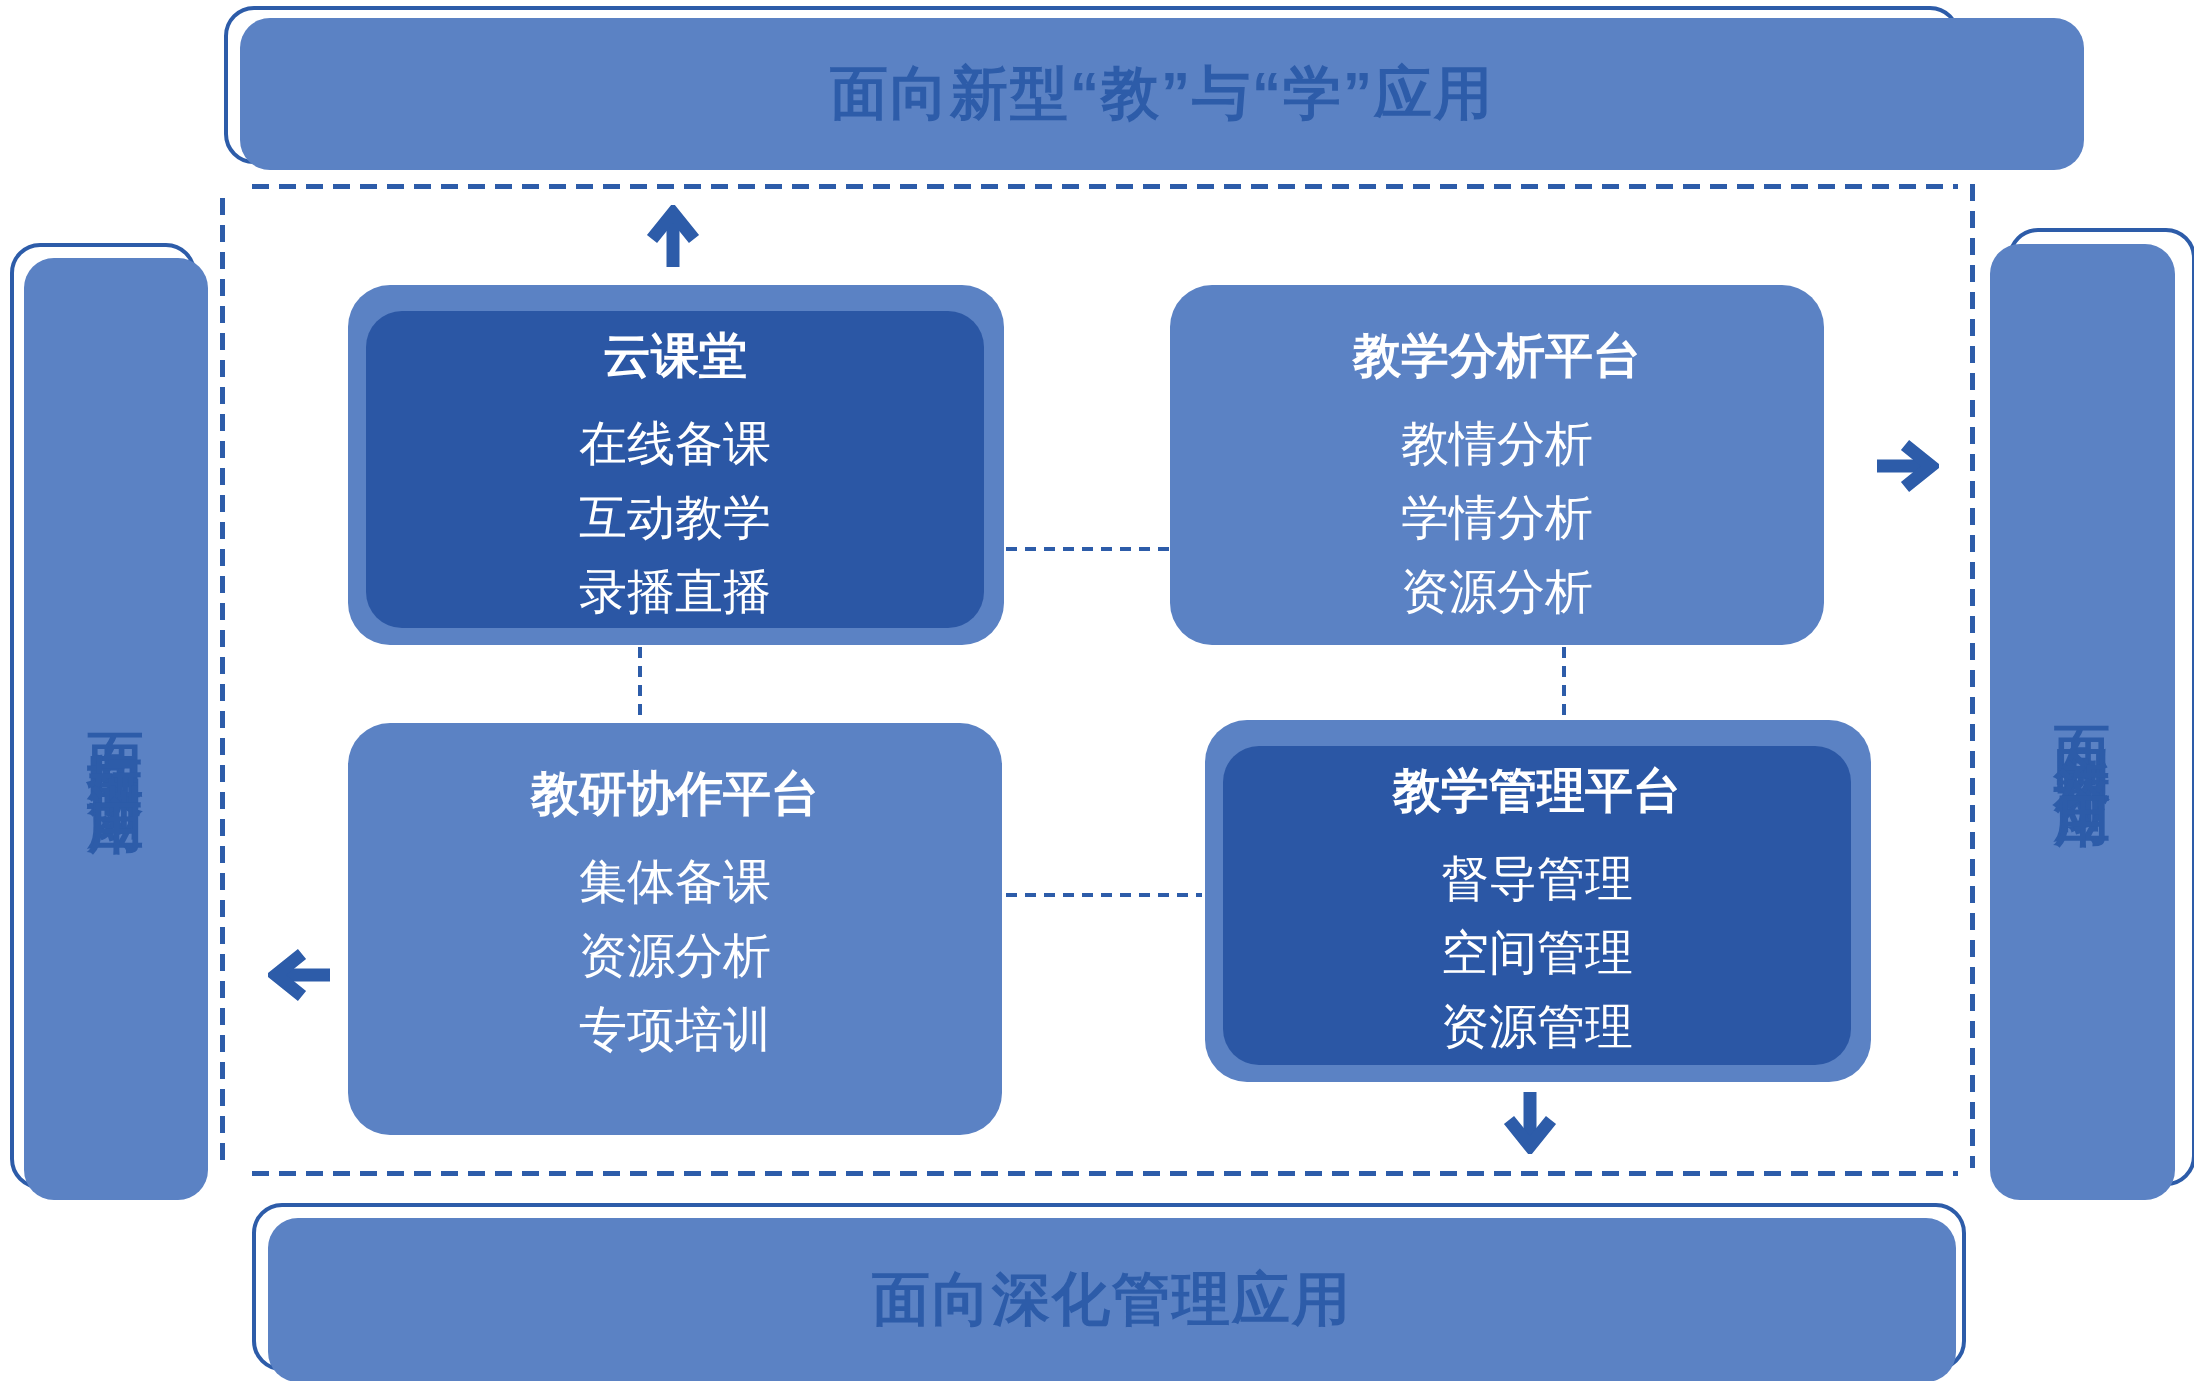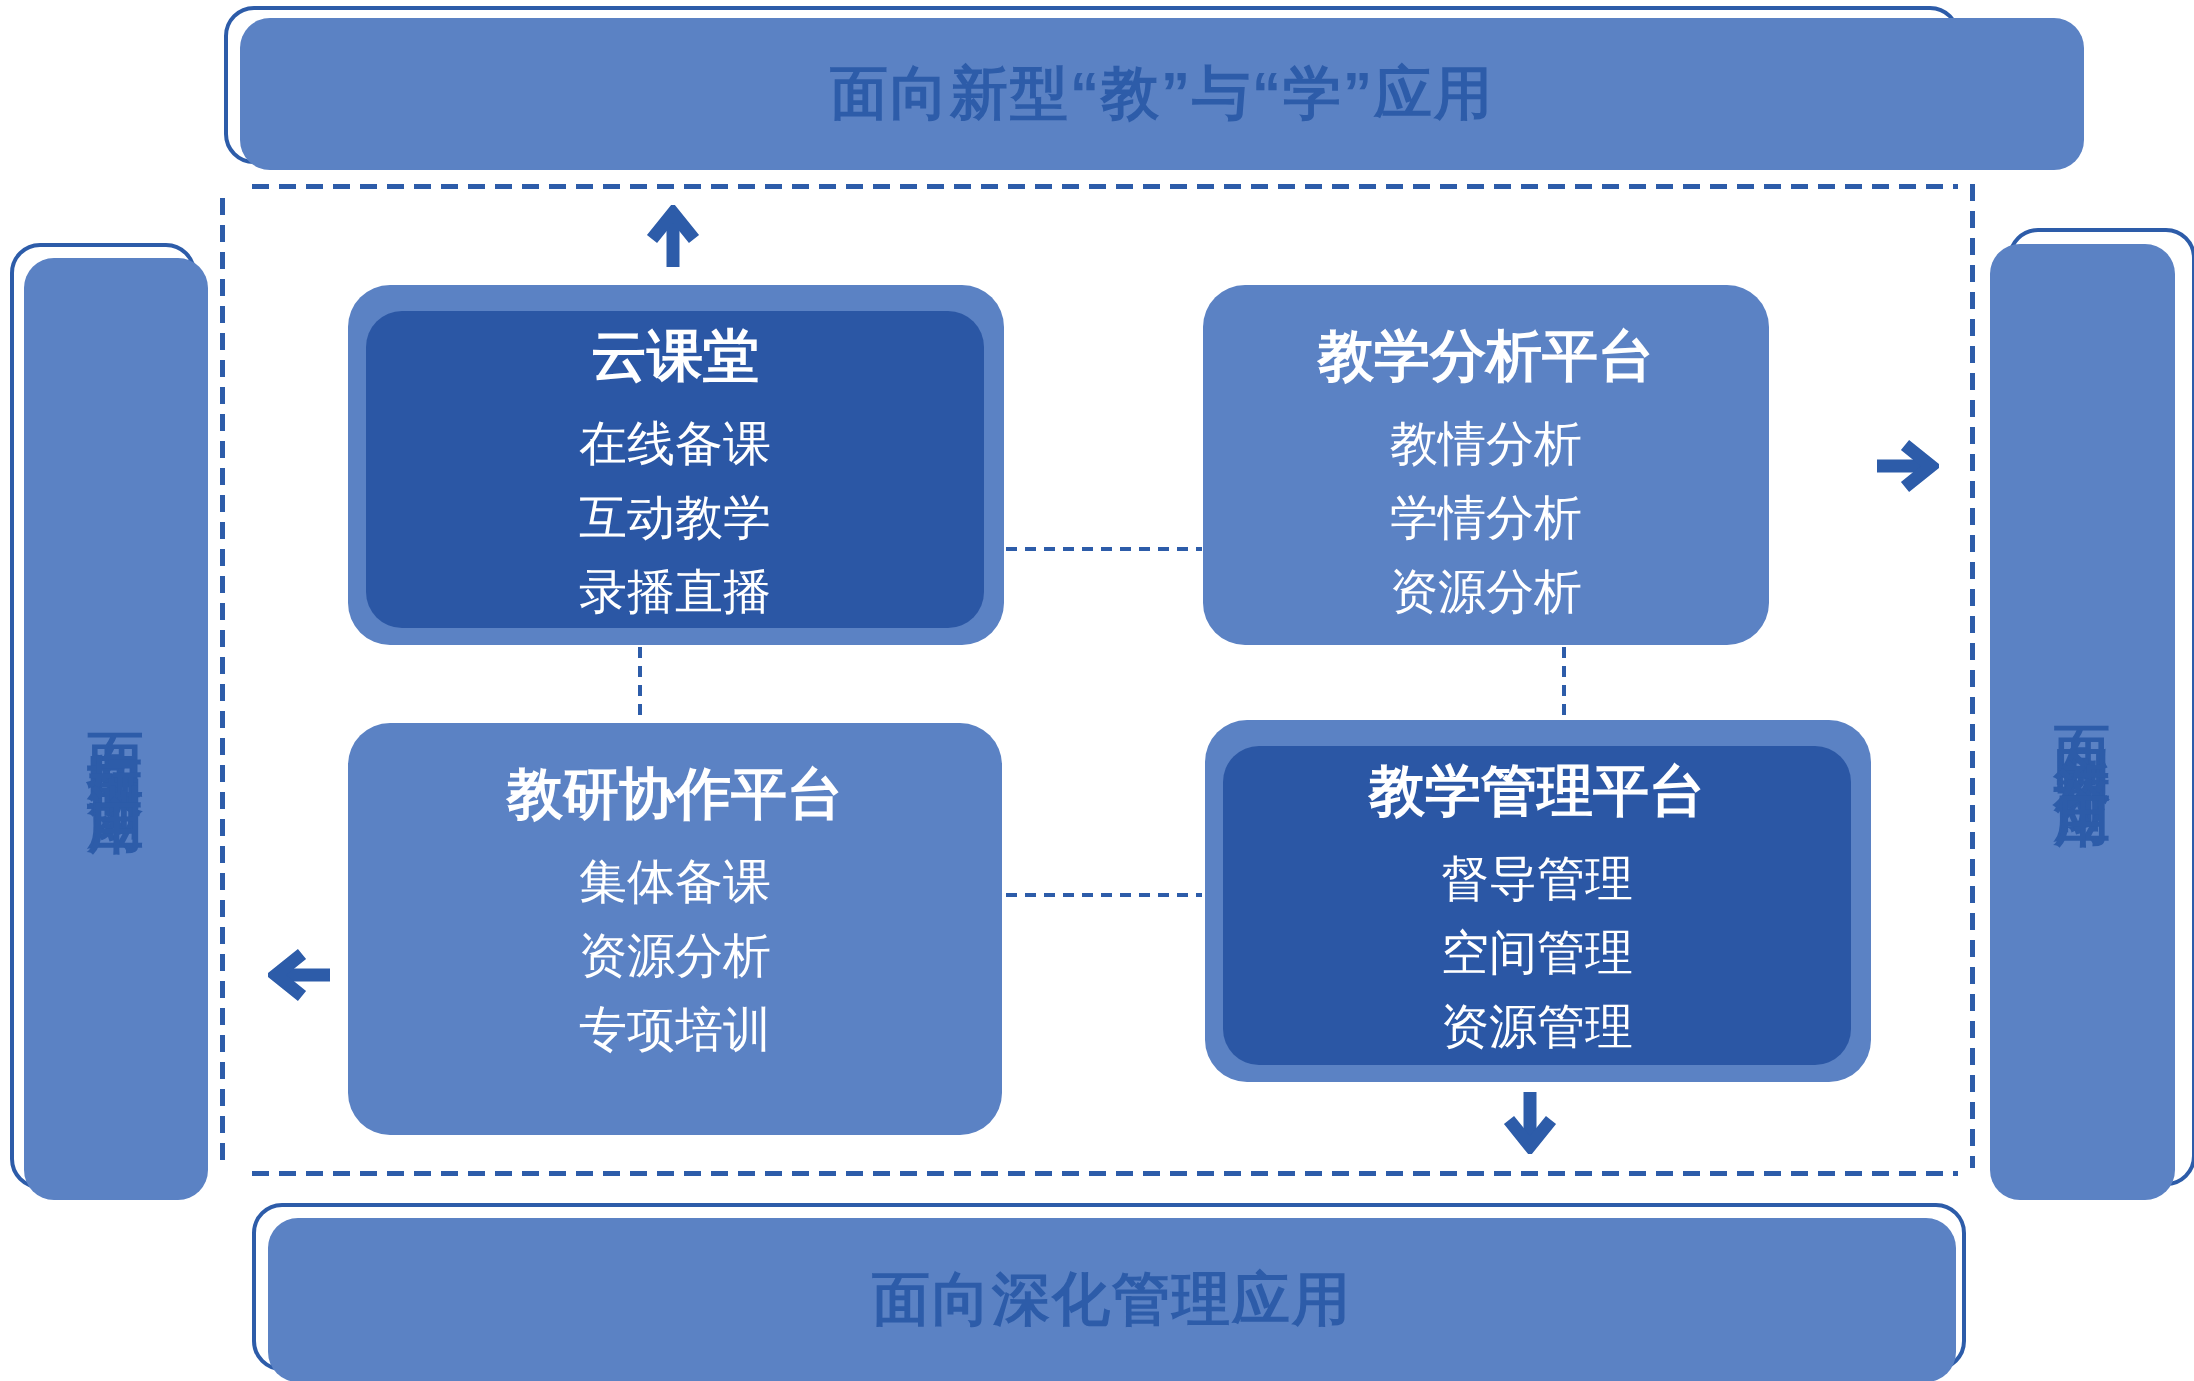--- a/index.html
+++ b/index.html
@@ -42,28 +42,28 @@
 
   
   .box{position:absolute;border-radius:42px;}
   .box-light{background:var(--medium);}
   .box-dark-outer{background:var(--medium);}
   .box-dark-inner{
     position:absolute;left:18px;right:20px;top:26px;bottom:17px;
     background:var(--dark);border-radius:36px;
   }
   .box-tl{left:348px;top:285px;width:656px;height:360px;}
-  .box-tr{left:1203px;top:285px;width:566px;height:360px;}
+  .box-tr{left:1170px;top:285px;width:654px;height:360px;}
   .box-bl{left:348px;top:723px;width:654px;height:412px;}
   .box-br{left:1205px;top:720px;width:666px;height:362px;}
   .box-content{
     position:absolute;inset:0;display:flex;flex-direction:column;align-items:center;
     color:var(--white);
   }
-  .box-title{font-size:56px;font-weight:bold;line-height:62px;margin-top:14px;}
+  .box-title{font-size:48px;font-weight:bold;line-height:62px;margin-top:14px;}
   .box-light > .box-content > .box-title{margin-top:40px;}
   .box-item{font-size:48px;line-height:46px;margin-top:28px;}
   .box-item:nth-of-type(2){margin-top:34px;}
 
   
   .dash-h{
     position:absolute;height:5px;
     background:repeating-linear-gradient(90deg,var(--accent) 0 17px,transparent 17px 27px);
   }
   .dash-v{

